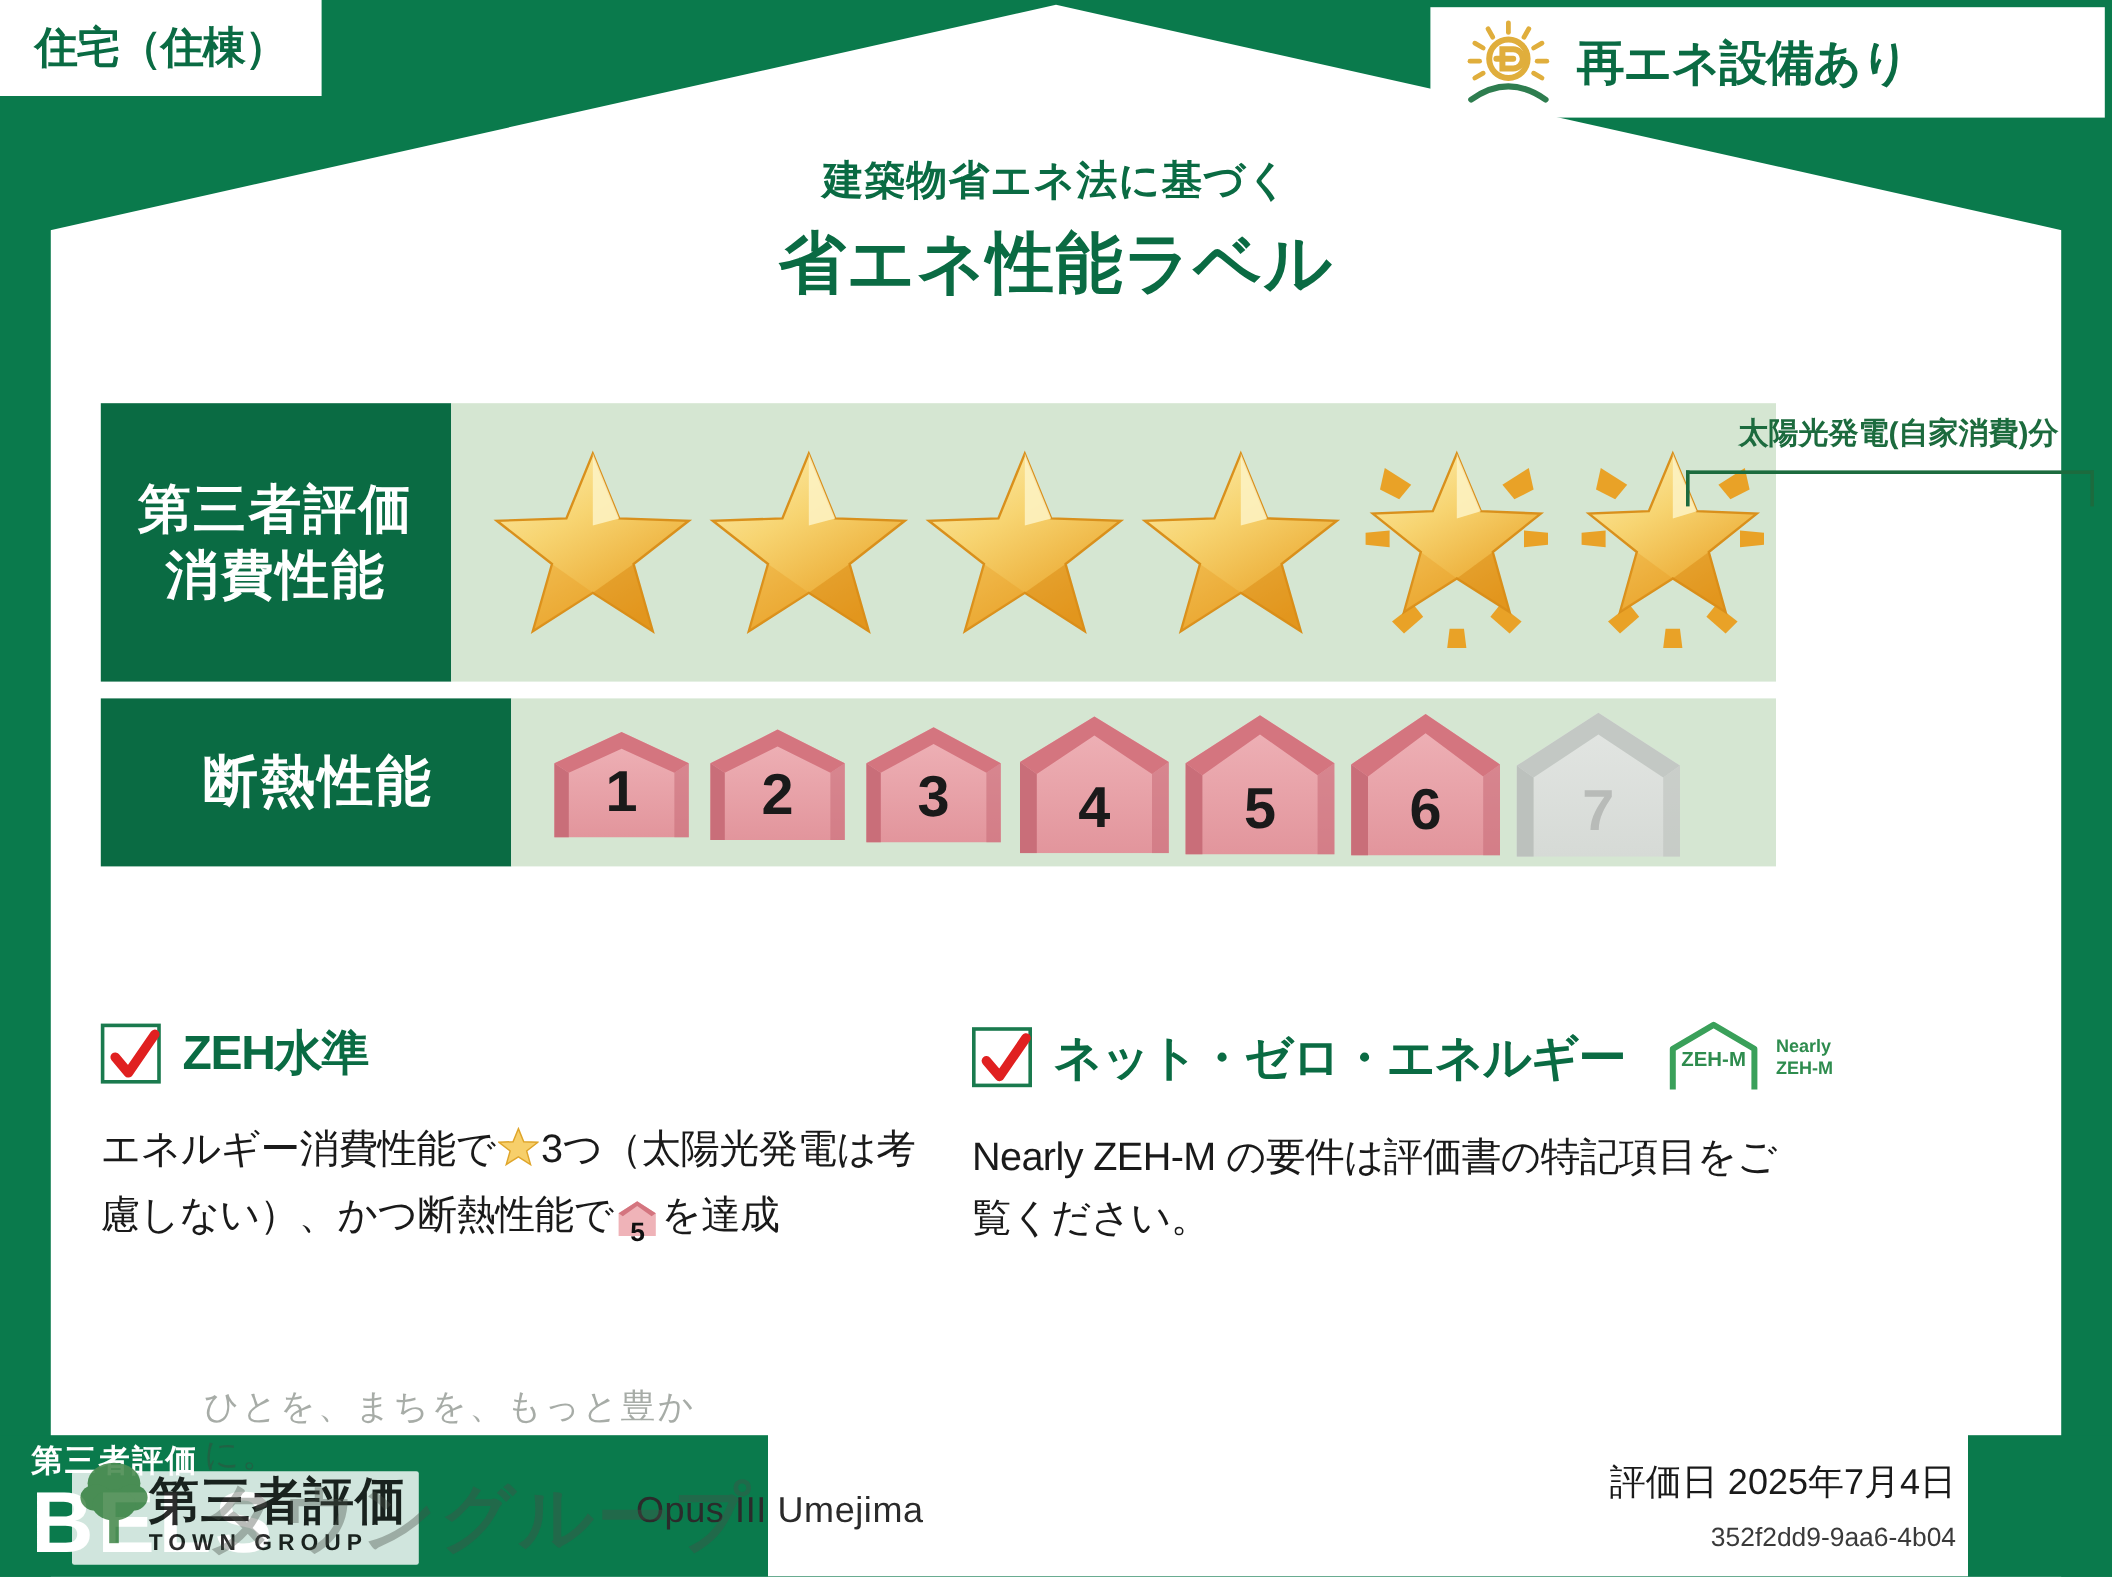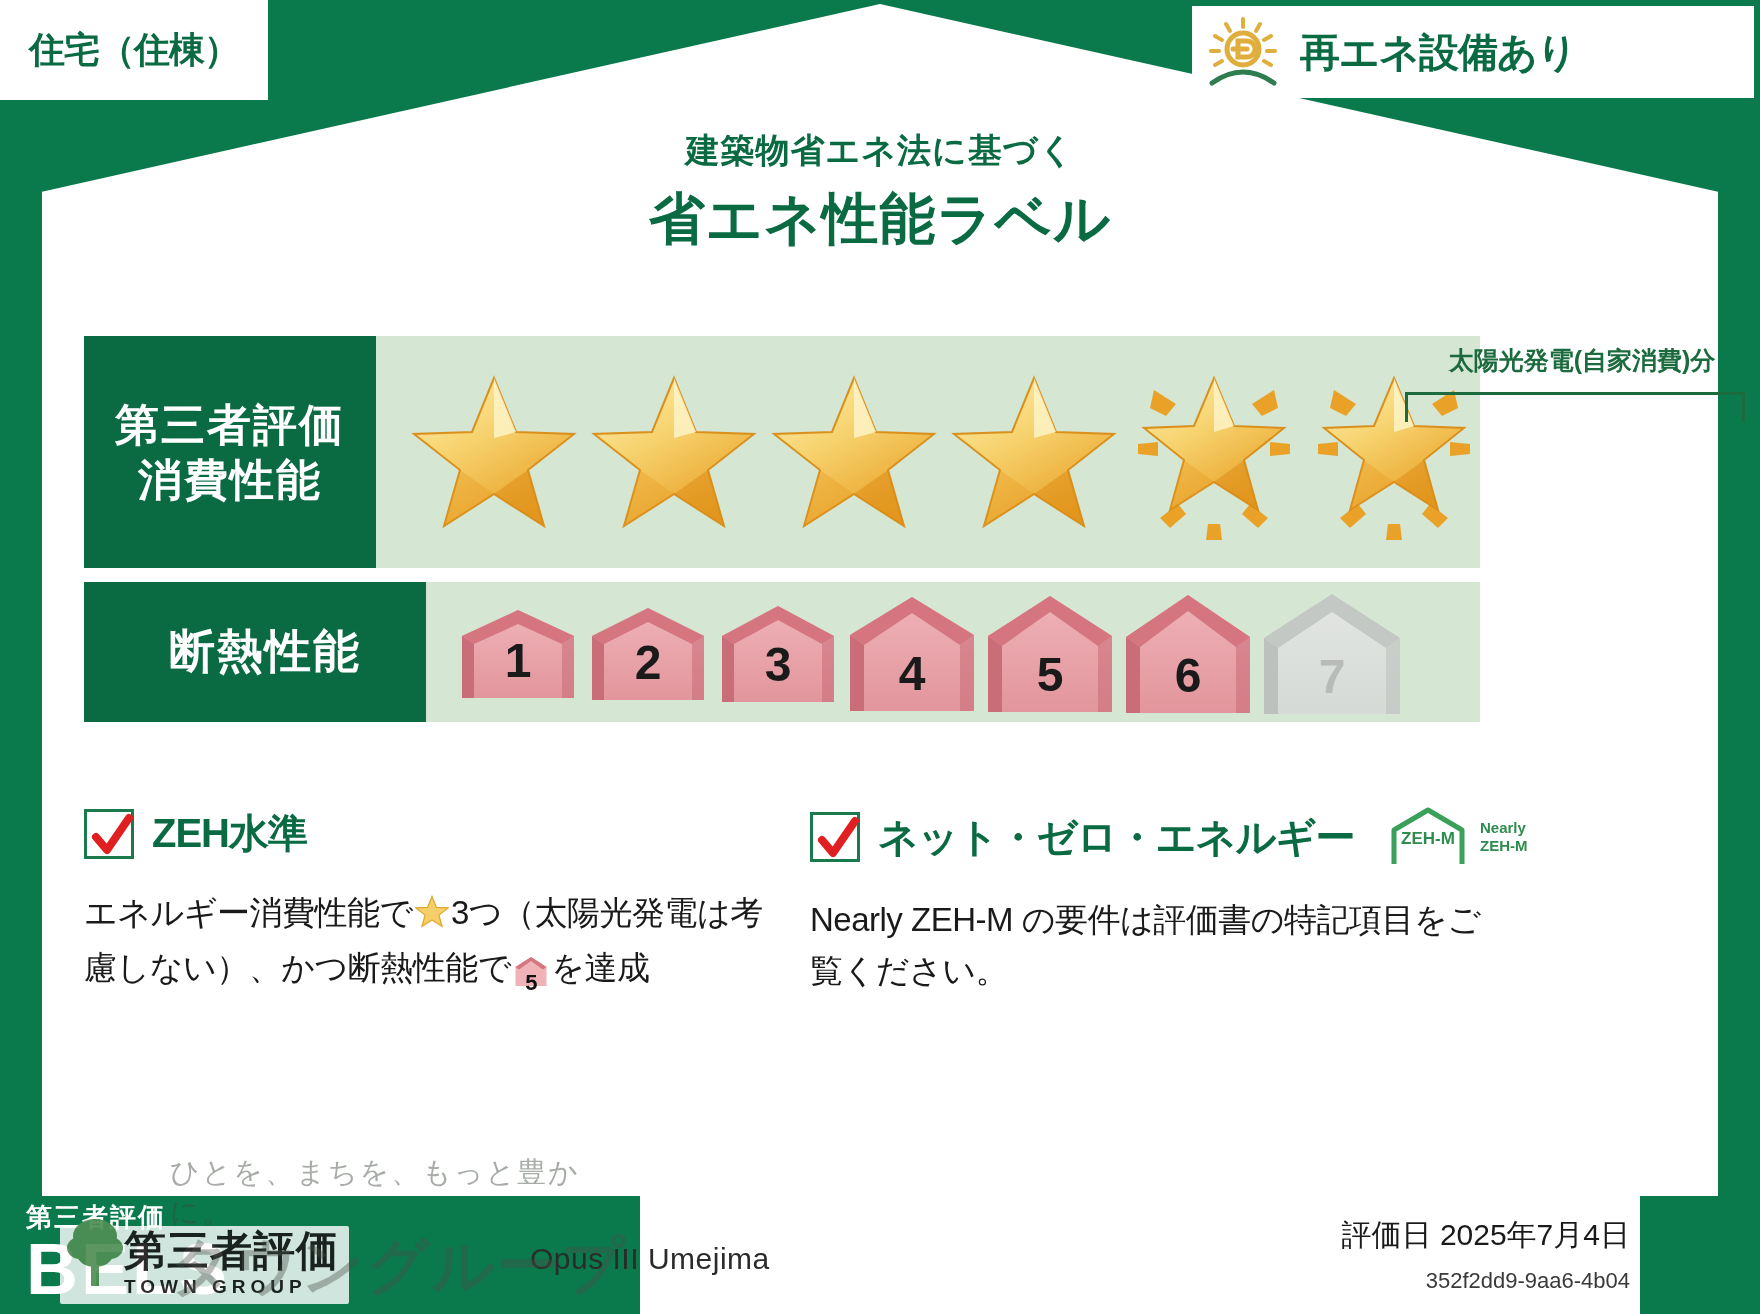--- a/index.html
+++ b/index.html
@@ -17,36 +17,36 @@
   .house-shape{
     position:absolute;
     left:42px; top:0px; width:1676px; height:1314px;
     background:#ffffff;
     clip-path: polygon(0% 14.6%, 50% 0.3%, 100% 14.6%, 100% 100%, 0% 100%);
   }
 
   
   .badge-left{
     position:absolute; left:0px; top:0px;
-    width:268px; height:100px;
+    width:268px; height:80px;
     background:#ffffff;
     display:flex; align-items:center; justify-content:center;
     z-index:30;
   }
   .badge-left .txt{
     color:#0a6b43; font-weight:bold; font-size:36px; letter-spacing:-1px;
     white-space:nowrap;
   }
 
   .badge-right{
     position:absolute; right:6px; top:6px;
     width:562px; height:92px;
     background:#ffffff;
     display:flex; align-items:center; gap:16px;
-    padding-left:10px;
+    padding-left:24px;
     z-index:30;
   }
   .badge-right .txt{
     color:#0a6b43; font-weight:bold; font-size:40px; letter-spacing:-1px;
     white-space:nowrap;
   }
   .sun-icon{ width:82px; height:74px; flex:0 0 auto; }
 
   
   .title-wrap{
@@ -114,21 +114,21 @@
     text-align:center; font-size:48px; font-weight:bold; color:#1a1a1a;
     z-index:3;
   }
   .h-num.gray{ color:#b8bbb8; }
 
   
   .checks{ position:absolute; left:84px; top:806px; width:1400px; display:flex; z-index:20; }
   .check-col{ width:700px; }
   .check-col.right{ padding-left:26px; }
 
-  .check-head{ display:flex; align-items:center; gap:18px; }
+  .check-head{ display:flex; align-items:center; gap:18px;margin-top:44px; }
   .cbox{
     width:50px; height:50px; border:3px solid #1a7a4e; background:#fff;
     position:relative; flex:0 0 auto;
   }
   .cbox svg{ position:absolute; left:2px; top:0px; }
   .check-title{ color:#0a6b43; font-weight:bold; font-size:40px; letter-spacing:-1px; white-space:nowrap; }
 
   .zehm-logo{ margin-left:14px; display:flex; align-items:center; gap:6px; flex:0 0 auto;}
   .zehm-logo svg{ display:block; }
 

